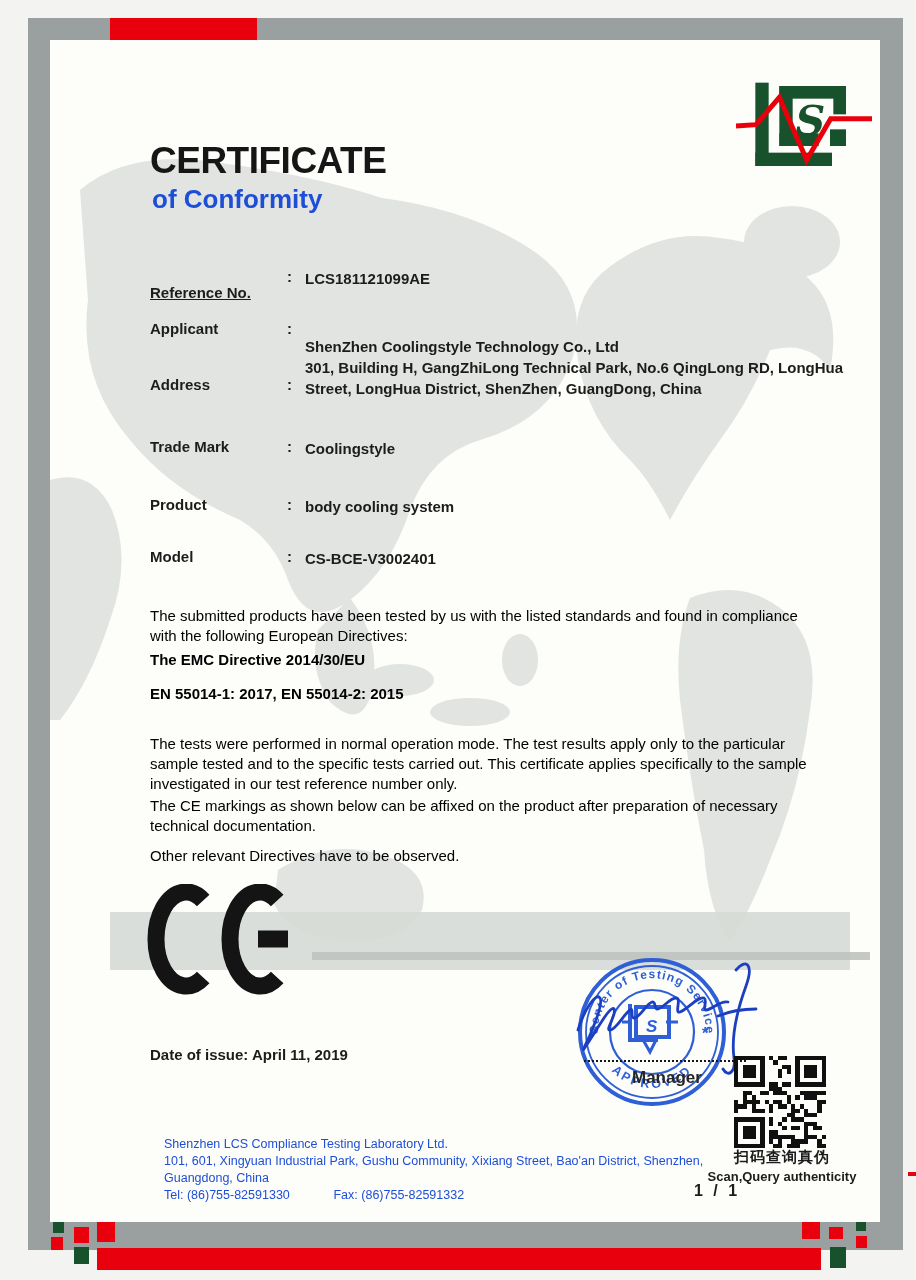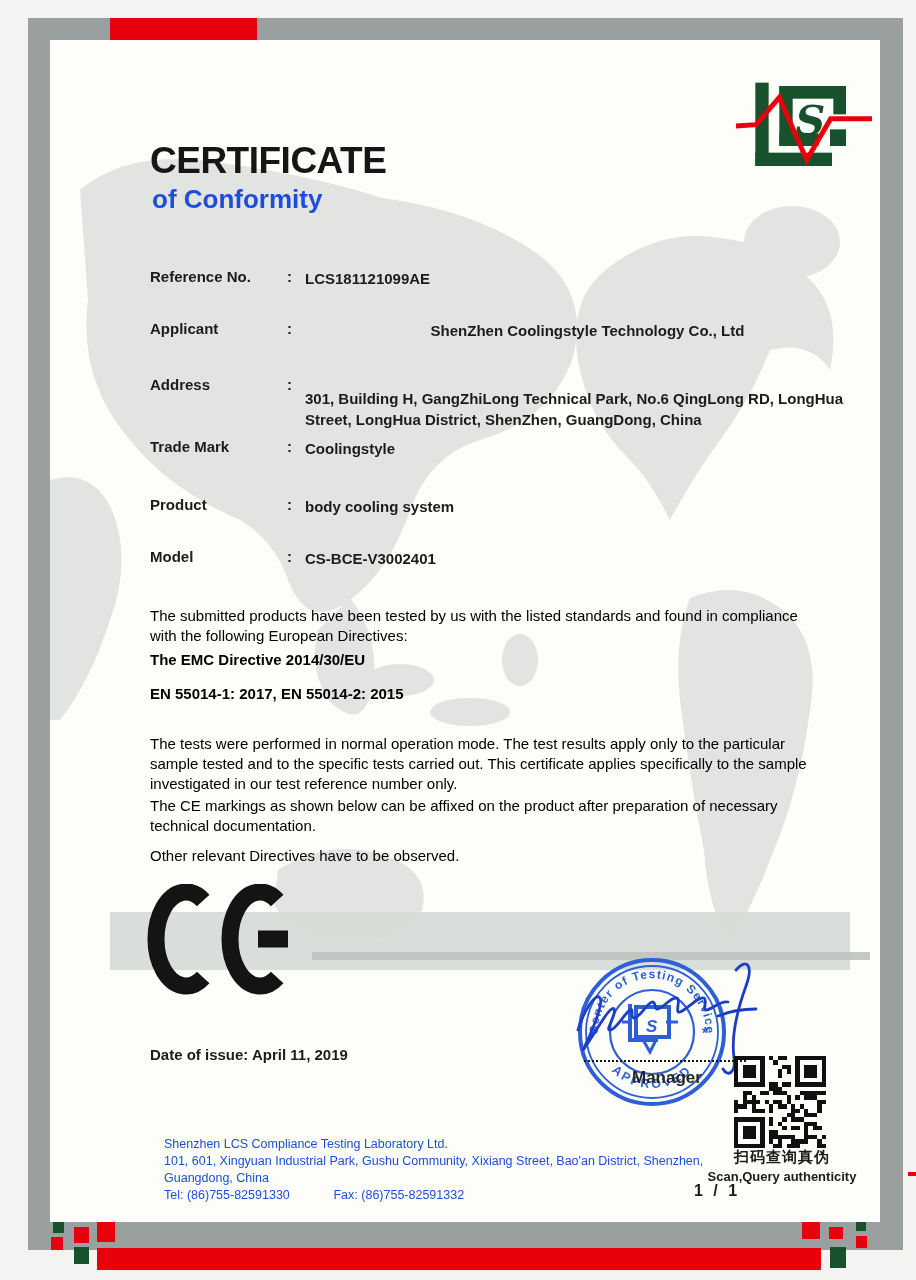--- a/index.html
+++ b/index.html
@@ -94,31 +94,31 @@
       <rect x="292" y="30" width="38" height="85"></rect>
       <rect x="282" y="160" width="48" height="50"></rect>
     </g>
     <text x="178" y="178" font-size="125" font-weight="bold" font-style="italic" font-family="'DejaVu Serif',serif" fill="#17522c">S</text>
     <polyline points="0,150 60,146 130,64 212,252 284,128 408,128" fill="none" stroke="#e8000d" stroke-width="15"></polyline>
   </svg>
 
   <div class="abs title">CERTIFICATE</div>
   <div class="abs subtitle">of Conformity</div>
 
-  <div class="flabel" style="top:268px;">Reference No.</div>
+  <div class="flabel" style="top:284px;text-decoration:underline;">Reference No.</div>
   <div class="fcolon" style="top:268px;">:</div>
   <div class="fvalue" style="top:268px;">LCS181121099AE</div>
 
   <div class="flabel" style="top:320px;">Applicant</div>
   <div class="fcolon" style="top:320px;">:</div>
-  <div class="fvalue" style="top:320px;text-align:center;">ShenZhen Coolingstyle Technology Co., Ltd</div>
+  <div class="fvalue" style="top:336px;">ShenZhen Coolingstyle Technology Co., Ltd</div>
 
   <div class="flabel" style="top:376px;">Address</div>
   <div class="fcolon" style="top:376px;">:</div>
-  <div class="fvalue" style="top:388px;">301, Building H, GangZhiLong Technical Park, No.6 QingLong RD, LongHua Street, LongHua District, ShenZhen, GuangDong, China</div>
+  <div class="fvalue" style="top:357px;">301, Building H, GangZhiLong Technical Park, No.6 QingLong RD, LongHua Street, LongHua District, ShenZhen, GuangDong, China</div>
 
   <div class="flabel" style="top:438px;">Trade Mark</div>
   <div class="fcolon" style="top:438px;">:</div>
   <div class="fvalue" style="top:438px;">Coolingstyle</div>
 
   <div class="flabel" style="top:496px;">Product</div>
   <div class="fcolon" style="top:496px;">:</div>
   <div class="fvalue" style="top:496px;">body cooling system</div>
 
   <div class="flabel" style="top:548px;">Model</div>

